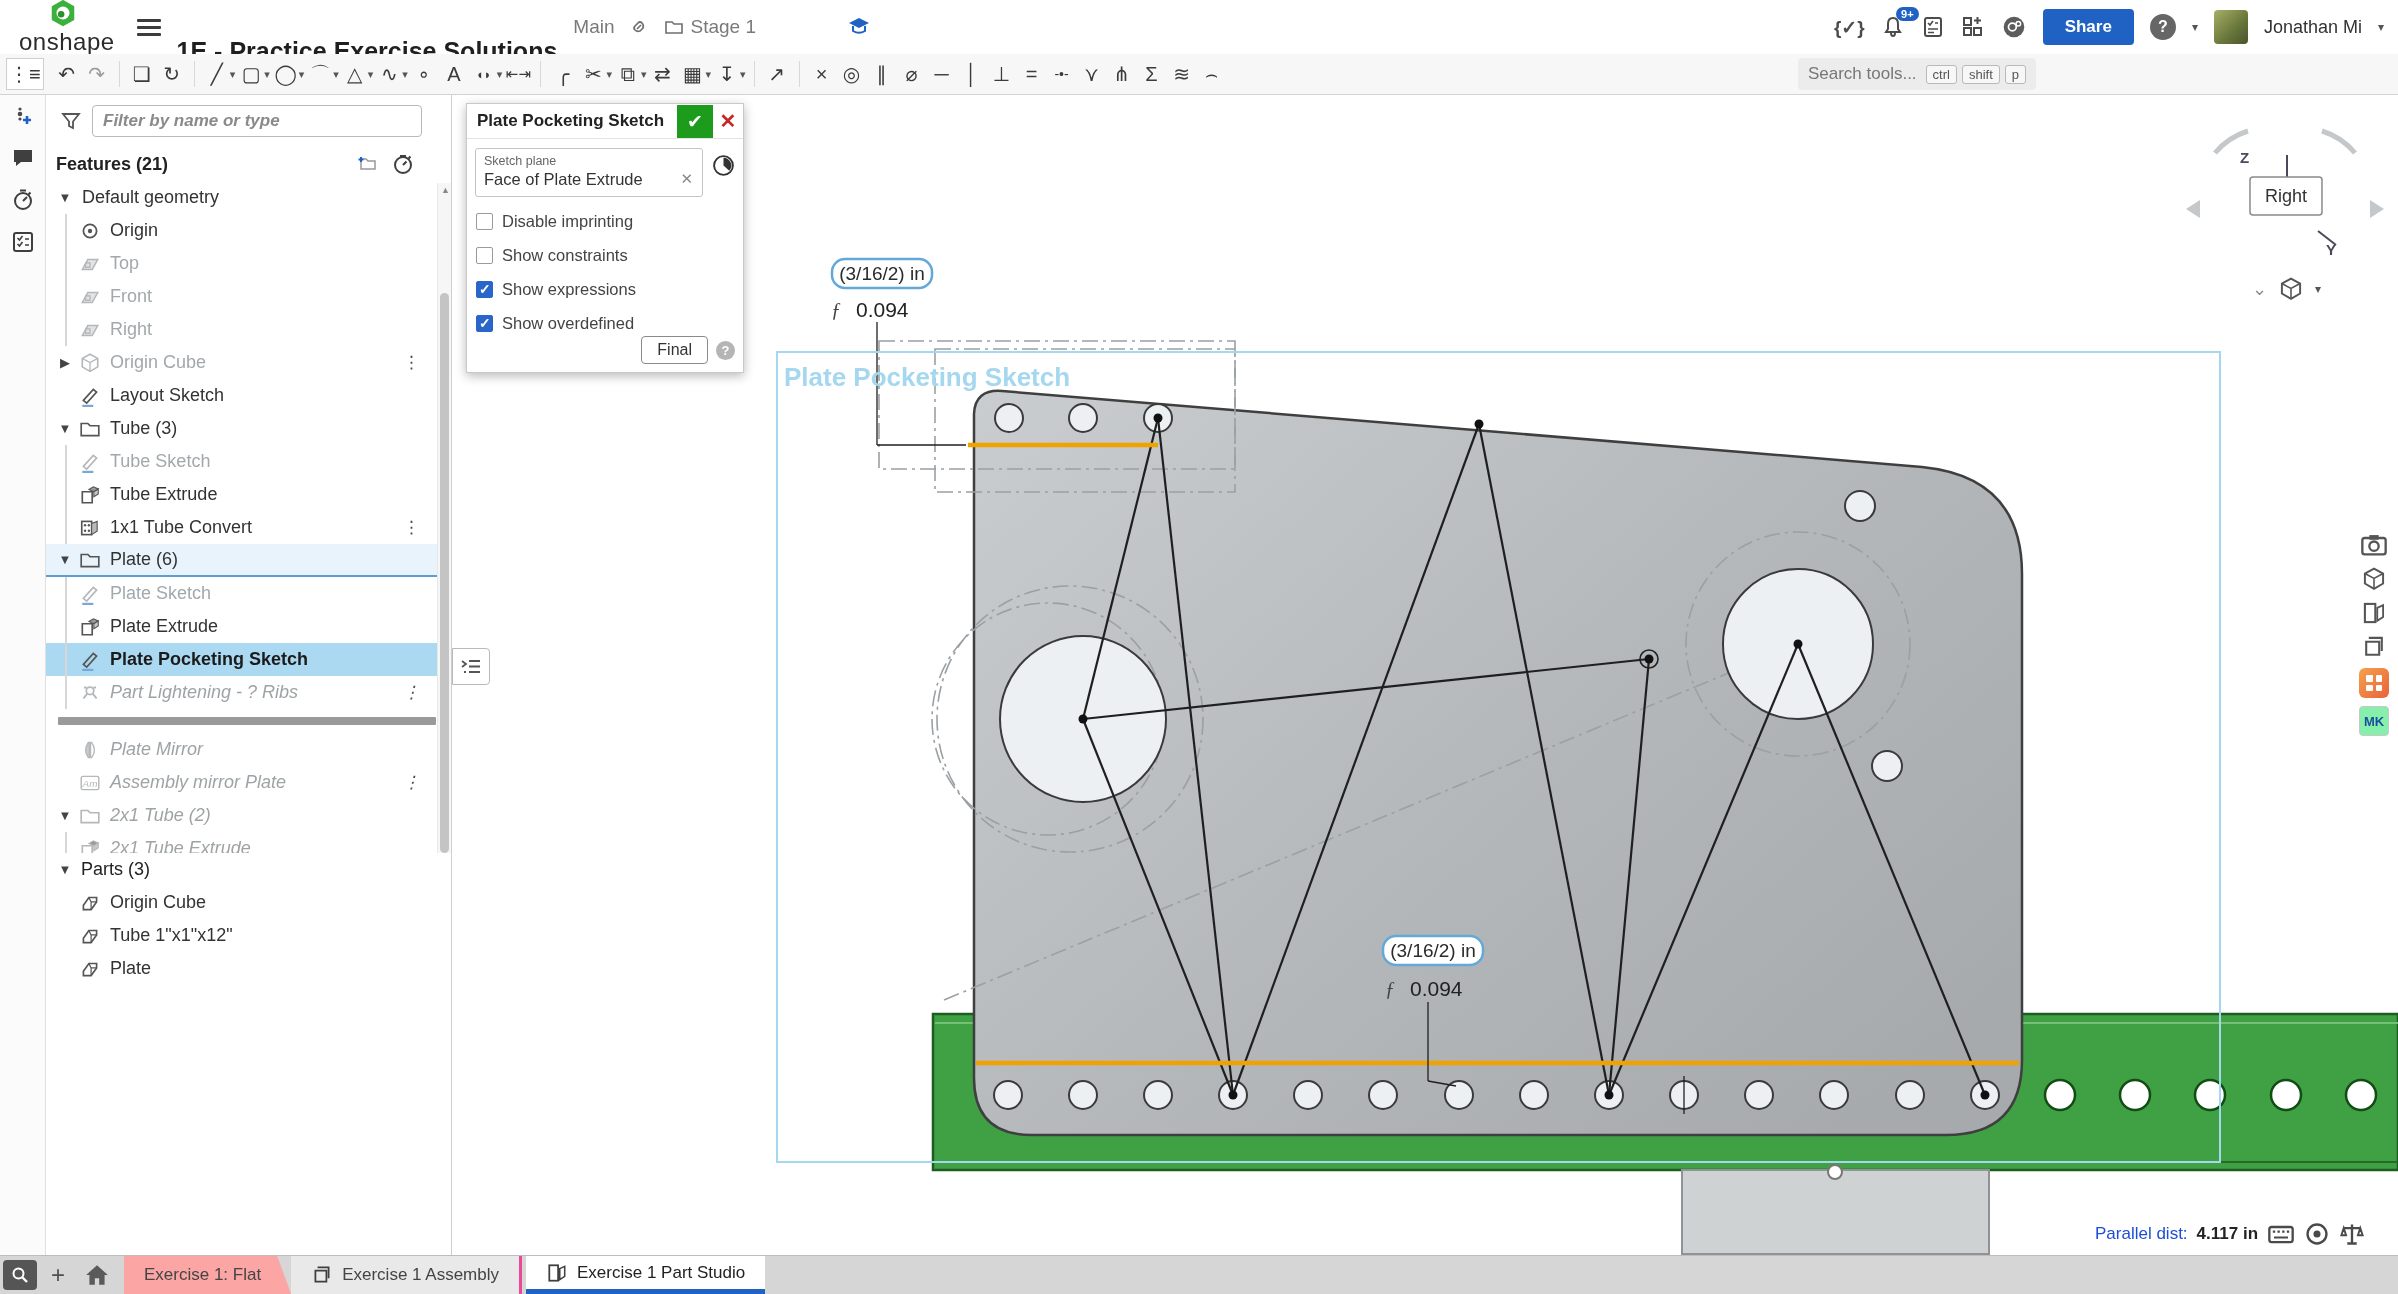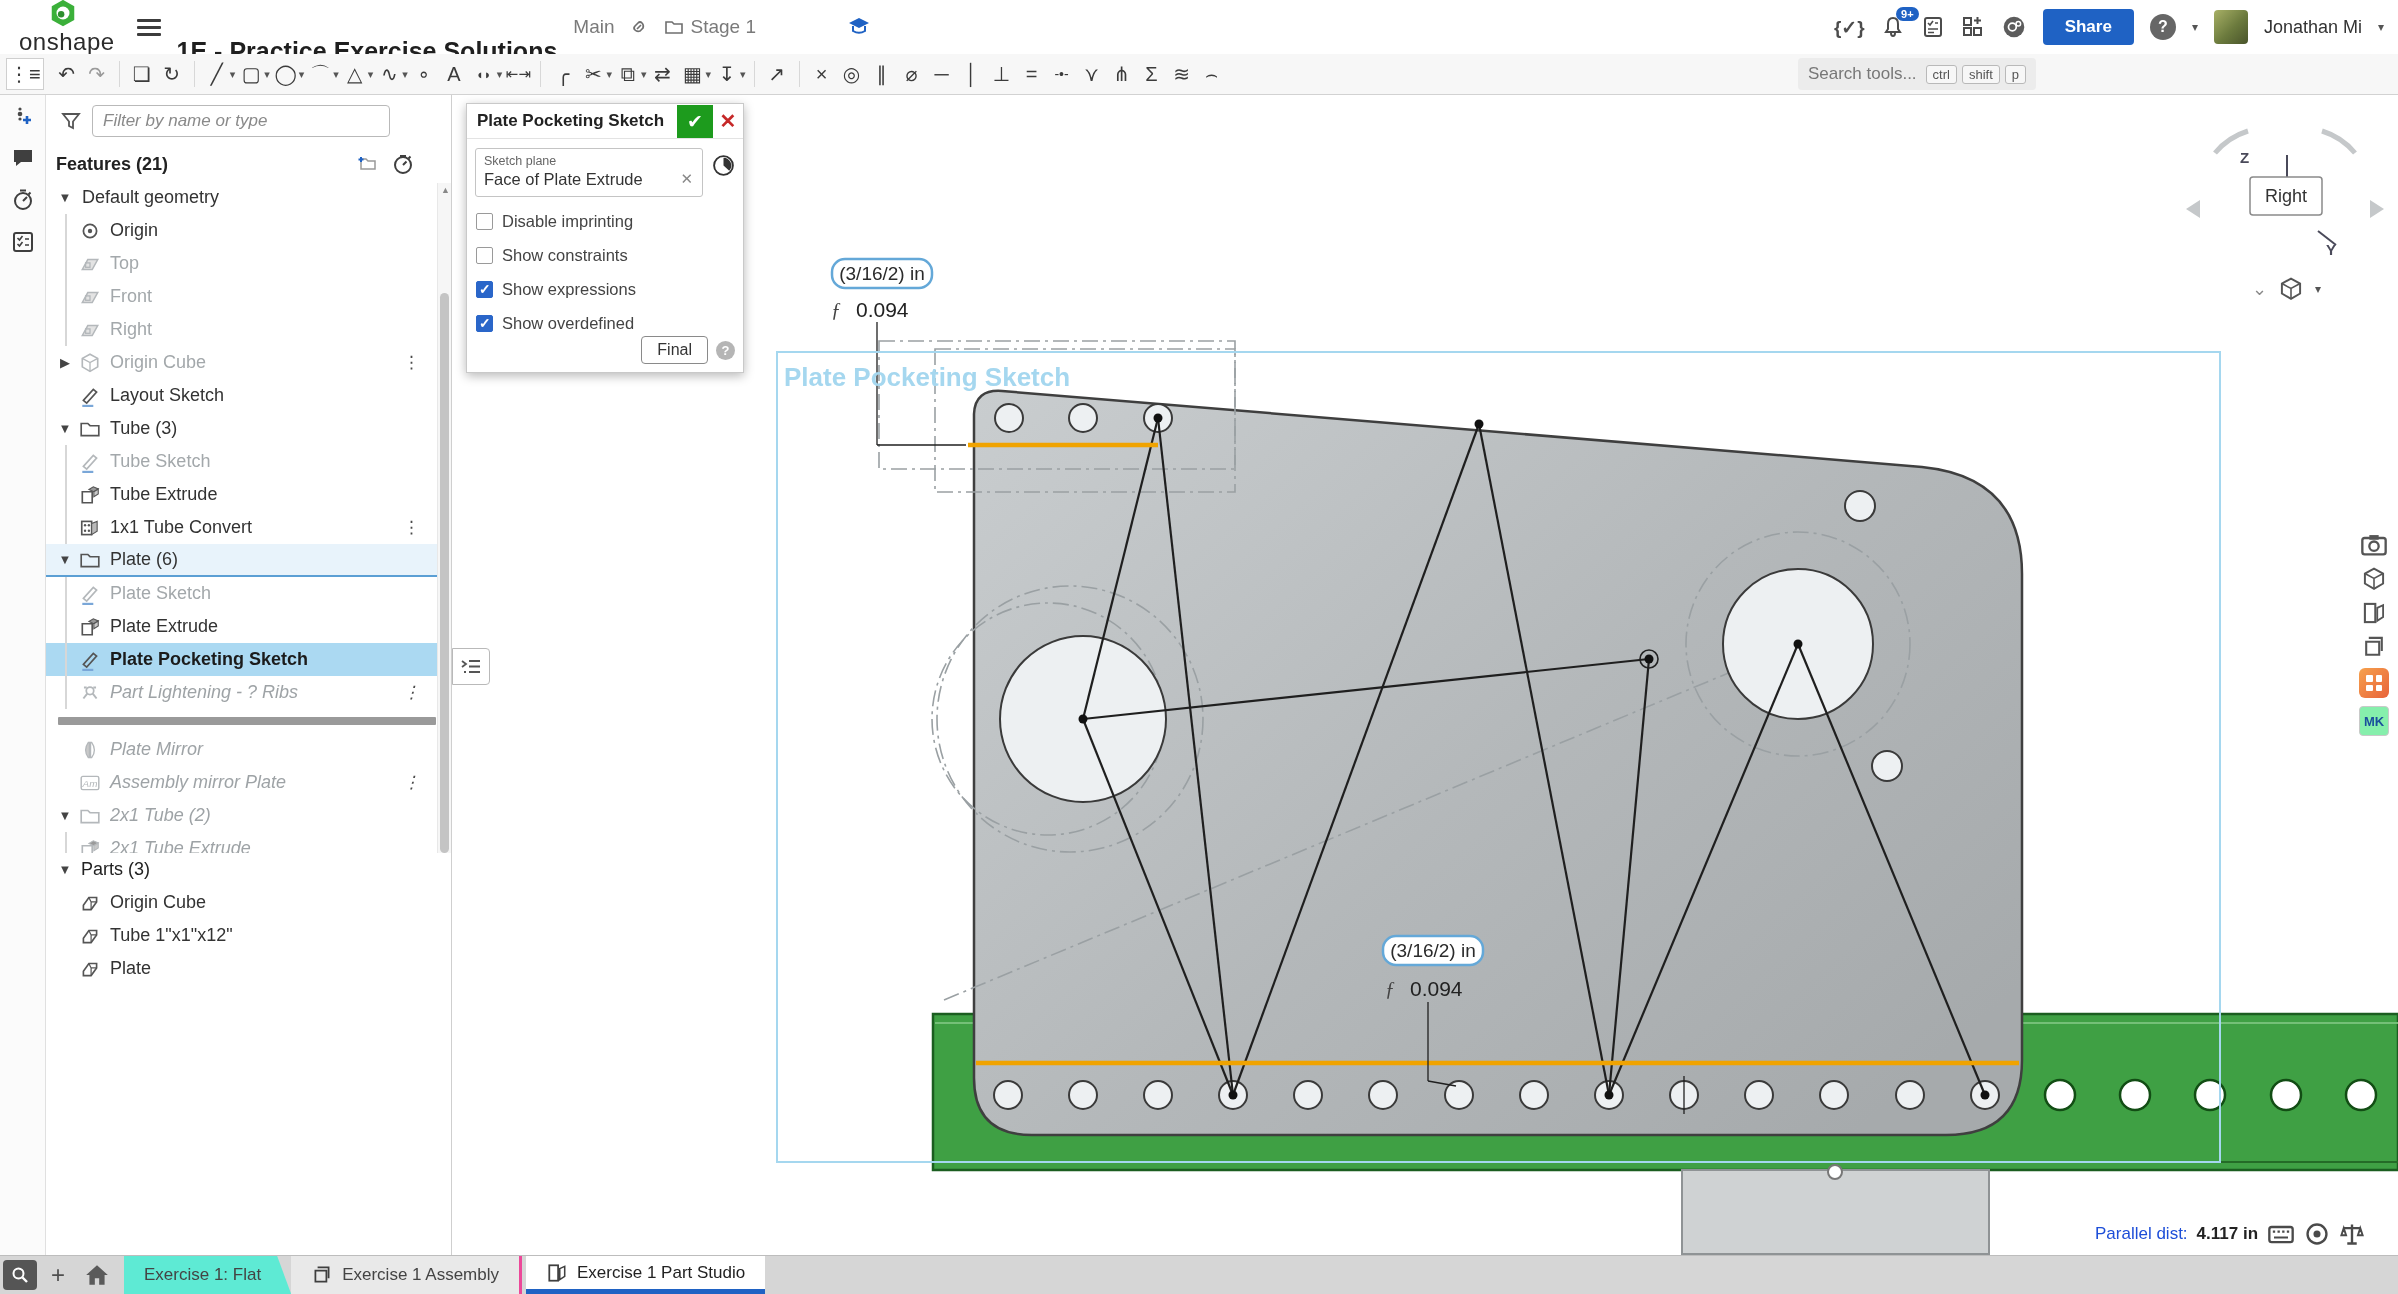--- a/index.html
+++ b/index.html
@@ -44,22 +44,22 @@
   .kbd { border:1px solid #b9b9b9; background:#f7f7f7; border-radius:3px; font-size:13px; color:#555; padding:1px 6px; }
 
   
   #leftstrip { position:absolute; left:0; top:95px; width:46px; height:1160px; background:#fbfbfb; border-right:1px solid #e0e0e0; }
   .strip-ico { width:46px; height:42px; display:flex; align-items:center; justify-content:center; color:#4a4a4a; cursor:pointer; }
 
   
   #fpanel { position:absolute; left:46px; top:95px; width:406px; height:1160px; background:#fff; border-right:1px solid #cfcfcf; }
   .filter-row { position:absolute; left:0; top:10px; width:100%; display:flex; align-items:center; }
   .funnel { margin-left:14px; color:#555; }
-  #filter-input { margin-left:10px; width:298px; height:32px; border:1px solid #b9b9b9; border-radius:4px;
-                  font-size:17px; font-style:italic; color:#444; padding:0 10px; font-family:"Liberation Sans",sans-serif; }
+  #filter-input { margin-left:10px; width:330px; height:32px; border:1px solid #b9b9b9; border-radius:4px;
+                  font-size:17px; font-style:italic; color:#444; padding:0 10px; font-family:"Liberation Sans",sans-serif;font-weight:bold; }
   #filter-input::placeholder { color:#8a8a8a; font-style:italic; }
   .feat-hdr { position:absolute; left:10px; top:54px; width:386px; height:30px; display:flex; align-items:center; }
   .feat-hdr .htxt { font-size:18px; font-weight:bold; color:#222; }
   .hdr-tools { margin-left:auto; display:flex; gap:14px; margin-right:28px; color:#555; }
   #ftree { position:absolute; left:0; top:86px; width:392px; height:672px; overflow:hidden; }
   .frow { position:relative; height:33px; display:flex; align-items:center; font-size:18px; color:#333; cursor:pointer; }
   .frow .chev { width:16px; margin-left:11px; font-size:13px; color:#444; text-align:center; }
   .frow .chev.none { visibility:hidden; }
   .frow.d1 { padding-left:27px; }
   .frow .fic { width:22px; height:22px; margin-left:6px; flex:none; color:#555; }
@@ -151,21 +151,21 @@
   #statusline .sic { color:#4a4a4a; }
 
   
   #tabbar { position:absolute; left:0; top:1255px; width:2398px; height:39px; background:#d6d6d6;
             border-top:1px solid #bdbdbd; display:flex; align-items:stretch; }
   .tb-search { width:40px; display:flex; align-items:center; justify-content:center; }
   .tb-search .dk { width:34px; height:30px; background:#555; border-radius:4px; display:flex; align-items:center; justify-content:center; }
   .tb-plus { width:36px; display:flex; align-items:center; justify-content:center; font-size:24px; color:#4f4f4f; cursor:pointer; }
   .tb-home { width:42px; display:flex; align-items:center; justify-content:center; cursor:pointer; }
   .tab { display:flex; align-items:center; padding:0 20px; font-size:17px; color:#444; gap:9px; cursor:pointer; }
-  .tab.t1 { background:#5eead4; clip-path:polygon(0 0, calc(100% - 14px) 0, 100% 100%, 0 100%); padding-right:30px; margin-left:6px; }
+  .tab.t1 { background:#fca5a5; clip-path:polygon(0 0, calc(100% - 14px) 0, 100% 100%, 0 100%); padding-right:30px; margin-left:6px; }
   .tab.t2 { background:#e9e9e9; border-right:3px solid #ec4899; }
   .tab.t3 { background:#fff; border-bottom:5px solid #1f62c4; font-weight:normal; color:#222; margin-left:4px; }
   .tab .tic { color:#3f3f3f; display:flex; }
 
   svg.glyph { display:block; }
 </style>
 </head>
 <body>
 
 <svg width="0" height="0" style="position:absolute">

